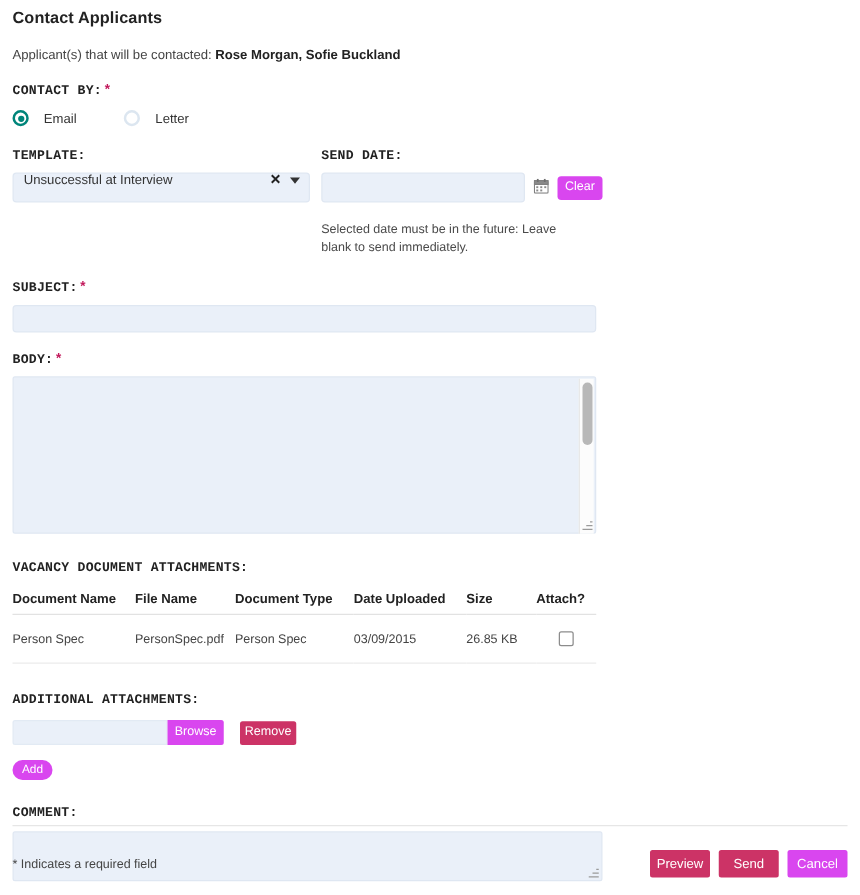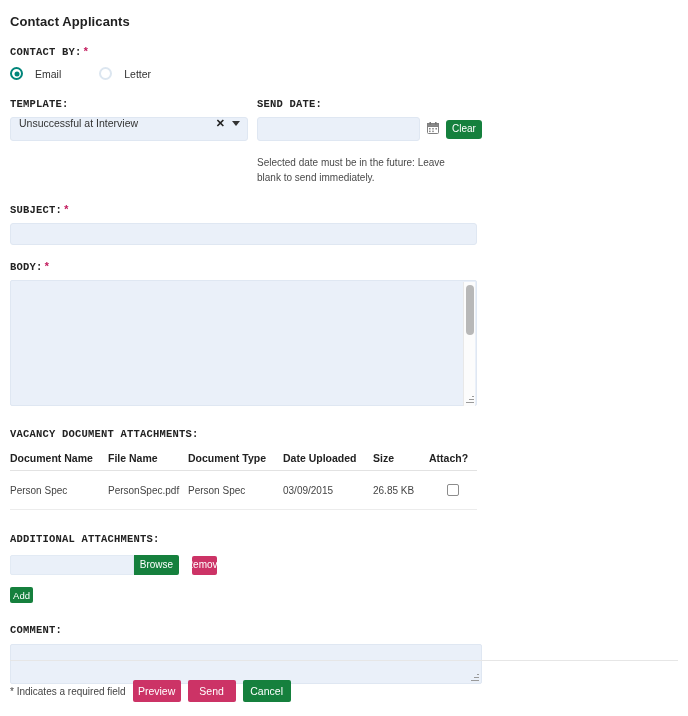--- a/index.html
+++ b/index.html
@@ -26,21 +26,21 @@
   .content {
     padding: 0 10px;
   }
 
   
   .page-title {
     font-size: 13px;
     font-weight: bold;
     color: #222222;
     margin: 0;
-    padding-top: 14px;
+    padding-top: 6px;
     letter-spacing: 0.1px;
   }
   .applicants-line {
     font-size: 10.5px;
     color: #444444;
     margin-top: 17px;
   }
   .applicants-line .names {
     font-weight: bold;
     color: #222222;
@@ -178,21 +178,21 @@
     color: #ffffff;
     font-family: "Liberation Sans", sans-serif;
     font-size: 10px;
     cursor: pointer;
     padding: 0;
     line-height: 1;
     display: inline-flex;
     align-items: center;
     justify-content: center;
   }
-  .btn-blue { background: #15803d; }
+  .btn-blue { background: #d946ef; }
   .btn-pink { background: #cc3366; }
   .btn-clear { width: 36px; height: 19px; font-size: 10px; }
   .hint {
     margin-top: 15px;
     font-size: 10px;
     color: #4a4a4a;
     line-height: 1.45;
     width: 205px;
   }
 
@@ -304,31 +304,31 @@
     border: 1px solid #e2eaf4;
     box-sizing: border-box;
     border-radius: 2px 0 0 2px;
   }
   .btn-browse {
     width: 45px;
     height: 20px;
     border-radius: 0 2px 2px 0;
   }
   .btn-remove {
-    width: 25px;
+    width: 45px;
     height: 19px;
     margin-left: 13px;
     border-radius: 2px;
   }
   .btn-add {
     margin-top: 12px;
-    width: 23px;
+    width: 32px;
     height: 16px;
     font-size: 9.5px;
-    border-radius: 2px;
+    border-radius: 8px;
   }
 
   
   .comment-sec { margin-top: 21px; }
   .comment-area {
     margin-top: 8px;
     width: 472px;
     height: 40px;
     background: #eaf0f9;
     border: 1px solid #dfe7f2;
@@ -346,20 +346,21 @@
     height: 1px;
     background: #e6e6e6;
   }
   .footer {
     position: absolute;
     left: 10px;
     right: 10px;
     top: 680px;
     display: flex;
     align-items: center;
+    justify-content: space-between;
   }
   .footnote {
     font-size: 10px;
     color: #444444;
   }
   .footer-btns { display: flex; }
   .btn-footer {
     width: 48px;
     height: 22px;
     font-size: 10.5px;
@@ -368,20 +369,23 @@
   }
 </style>
 </head>
 <body>
 
 <div class="page">
   <div class="content">
 
     <div class="page-title">Contact Applicants</div>
 
+    <div class="applicants-line">
+      <span>Applicant(s) that will be contacted: </span><span class="names">Rose Morgan, Sofie Buckland</span>
+    </div>
 
     <div style="margin-top:17px;">
       <span class="field-label">
         <span>CONTACT BY:</span><span class="req">*</span>
       </span>
       <div class="radio-row">
         <label class="radio-opt">
           <span class="radio-circle on"></span>
           <span class="radio-label">Email</span>
         </label>

